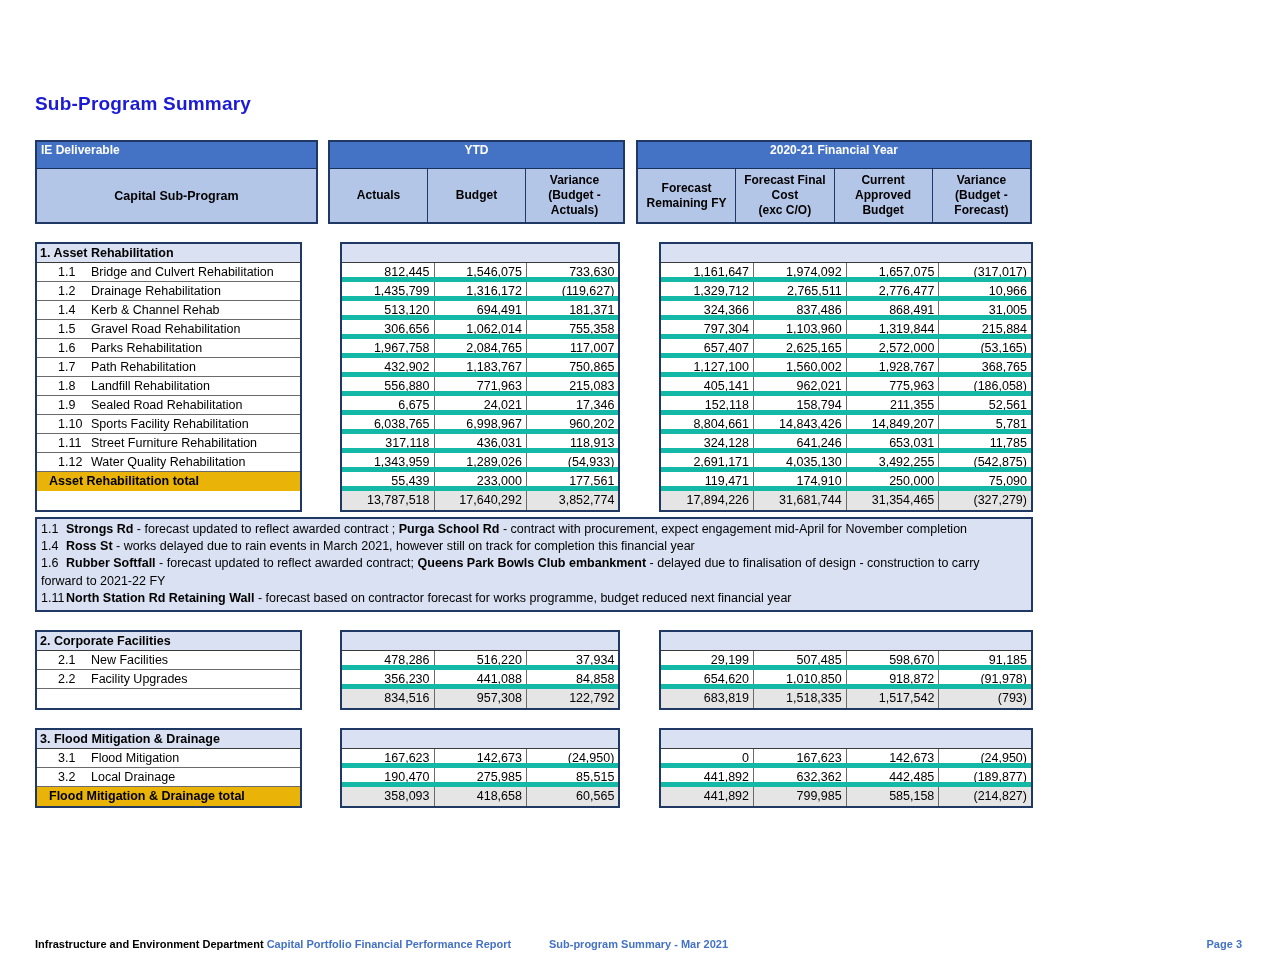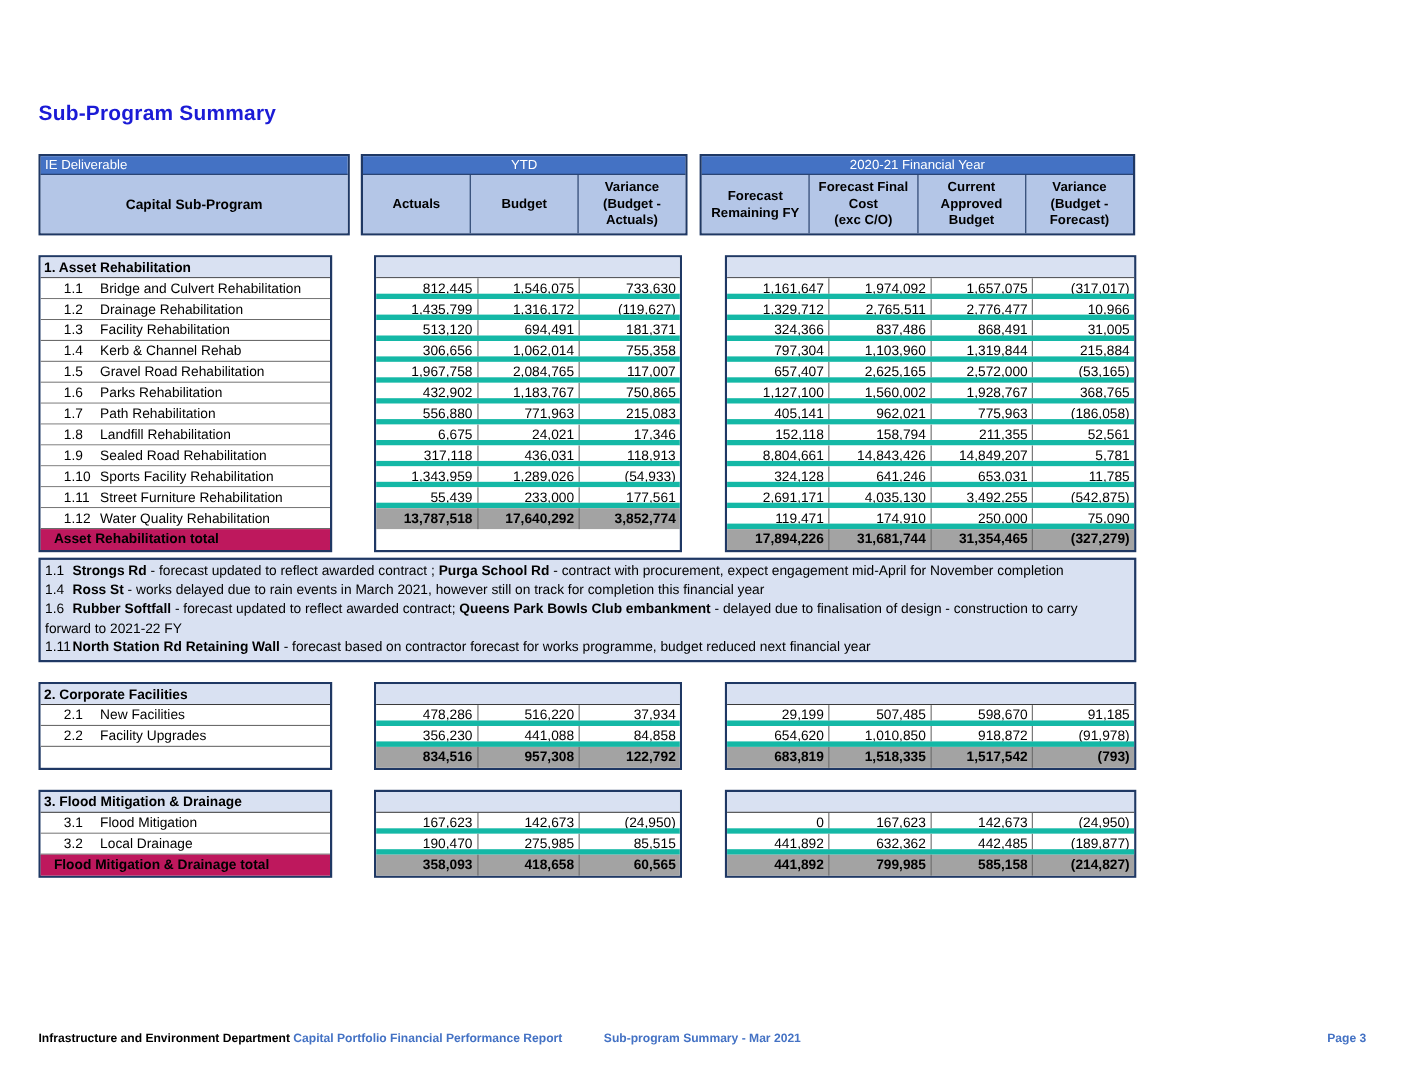--- a/index.html
+++ b/index.html
@@ -13,22 +13,22 @@
   .tflex { display:flex; }
   .hdrflex { margin-top:25px; }
   .secflex { margin-top:18px;gap:28px; }
 
   .box { border:2px solid #1F3864; box-sizing:border-box; background:#fff; }
   .leftbox { width:283px; }
   .ytdbox  { width:297px; margin-left:10px; }
   .fybox   { width:396px; margin-left:11px; }
 
   .band {
-    height:17px; line-height:17px; background:#4472C4; color:#fff;
-    font-size:12px; font-weight:normal; border-bottom:1px solid #17305C;
+    height:27px; line-height:17px; background:#4472C4; color:#fff;
+    font-size:12px; font-weight:bold; border-bottom:1px solid #17305C;
     text-align:center; box-sizing:border-box;
   }
   .band.leftalign { text-align:left; padding-left:4px; }
   .subhdr {
     height:53px; background:#B4C6E7; display:flex; align-items:center;
     justify-content:center; font-weight:bold; font-size:12.5px;
   }
   .colwrap { display:flex; height:53px; background:#B4C6E7; }
   .colhdr {
     flex:1 1 0; display:flex; align-items:center; justify-content:center;
@@ -43,31 +43,31 @@
     white-space:nowrap; overflow:hidden;
   }
   .spacer { height:19px; background:#D9E1F2; border-bottom:1px solid #3A3A3A; box-sizing:border-box; }
   .lrow {
     height:19px; line-height:18px; font-size:12.5px; display:flex;
     border-bottom:1px solid #6b6b6b; box-sizing:border-box; background:#fff;
     white-space:nowrap; overflow:hidden;
   }
   .lrow .num { flex:none; width:33px; padding-left:21px; }
   .lrow .nm  { flex:1 1 auto; }
-  .lrow.totalrow { display:block; padding-left:12px; background:#be185d; font-weight:bold; border-bottom:none; }
+  .lrow.totalrow { display:block; padding-left:12px; background:#eab308; font-weight:bold; border-bottom:none; }
   .nrow {
     display:flex; height:19px; line-height:18px; font-size:12.5px;
     border-bottom:5px solid #14b8a6; box-sizing:border-box; background:#fff;
   }
   .nrow .ncell {
     flex:1 1 0; text-align:right; padding-right:4px;
     border-left:1px solid #6b6b6b; box-sizing:border-box; white-space:nowrap; overflow:hidden;
   }
   .nrow .ncell:first-child { border-left:none; }
-  .nrow.totalrow { background:#a3a3a3; font-weight:bold; border-bottom:none; }
+  .nrow.totalrow { background:#e5e5e5; font-weight:normal; border-bottom:none; }
 
   .notes {
     margin-top:5px; border:2px solid #1F3864; background:#D9E1F2;
     padding:2px 8px 3px 4px; font-size:12.5px; box-sizing:border-box;
   }
   .note { line-height:17.2px; }
   .nnum { display:inline-block; min-width:25px; }
   .bold { font-weight:bold; }
 
   .footer { position:absolute; left:35px; right:35px; top:938px; height:16px; font-size:11px; }
@@ -122,24 +122,20 @@
             <div class="sec-title">1. Asset Rehabilitation</div>
             <div class="lrow">
               <span class="num">1.1</span>
               <span class="nm">Bridge and Culvert Rehabilitation</span>
             </div>
             <div class="lrow">
               <span class="num">1.2</span>
               <span class="nm">Drainage Rehabilitation</span>
             </div>
             <div class="lrow">
-              <span class="num">1.3</span>
-              <span class="nm">Facility Rehabilitation</span>
-            </div>
-            <div class="lrow">
               <span class="num">1.4</span>
               <span class="nm">Kerb &amp; Channel Rehab</span>
             </div>
             <div class="lrow">
               <span class="num">1.5</span>
               <span class="nm">Gravel Road Rehabilitation</span>
             </div>
             <div class="lrow">
               <span class="num">1.6</span>
               <span class="nm">Parks Rehabilitation</span>
@@ -204,20 +200,25 @@
             </div>
             <div class="nrow">
               <span class="ncell">556,880</span>
               <span class="ncell">771,963</span>
               <span class="ncell">215,083</span>
             </div>
             <div class="nrow">
               <span class="ncell">6,675</span>
               <span class="ncell">24,021</span>
               <span class="ncell">17,346</span>
+            </div>
+            <div class="nrow">
+              <span class="ncell">6,038,765</span>
+              <span class="ncell">6,998,967</span>
+              <span class="ncell">960,202</span>
             </div>
             <div class="nrow">
               <span class="ncell">317,118</span>
               <span class="ncell">436,031</span>
               <span class="ncell">118,913</span>
             </div>
             <div class="nrow">
               <span class="ncell">1,343,959</span>
               <span class="ncell">1,289,026</span>
               <span class="ncell">(54,933)</span>

